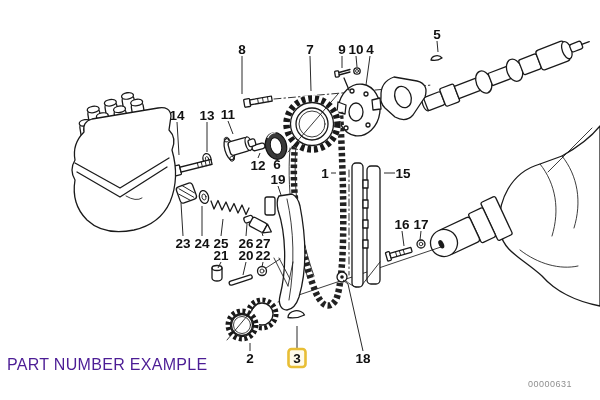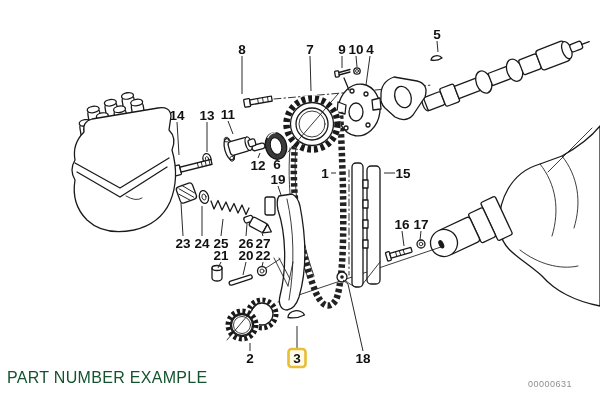--- a/index.html
+++ b/index.html
@@ -7,21 +7,21 @@
          font-family:"Liberation Sans", sans-serif;}
   #stage svg{position:absolute;left:0;top:0;}
   .ln{fill:none;stroke:#1a1a1a;stroke-width:1.3;stroke-linecap:round;stroke-linejoin:round;}
   .fw{fill:#fff;stroke:#1a1a1a;stroke-width:1.3;stroke-linejoin:round;}
   .thin{stroke-width:0.85;}
   .leader{fill:none;stroke:#2a2a2a;stroke-width:1;}
   .dash{stroke-dasharray:7 3 1.5 3;stroke-width:0.9;}
   .chain{fill:none;stroke:#222;stroke-width:6.5;stroke-dasharray:3.5 2.7;}
   .teeth{fill:none;stroke:#1a1a1a;}
   .plabel{font:bold 13.5px "Liberation Sans", sans-serif;fill:#111;}
-  .caption{position:absolute;left:7px;top:369px;font-size:16px;letter-spacing:.3px;color:#14532d;}
+  .caption{position:absolute;left:7px;top:356px;font-size:16px;letter-spacing:.3px;color:#4c1d95;}
   .docnum{position:absolute;left:528px;top:379px;font-size:9px;color:#8f8f8f;letter-spacing:.5px;}
 </style>
 </head>
 <body>
 
 <div id="stage">
   <svg width="600" height="400" viewBox="0 0 600 400">
     <defs>
       <g id="tower">
         <rect x="-6" y="-24" width="12" height="26" rx="4" class="fw"></rect>

